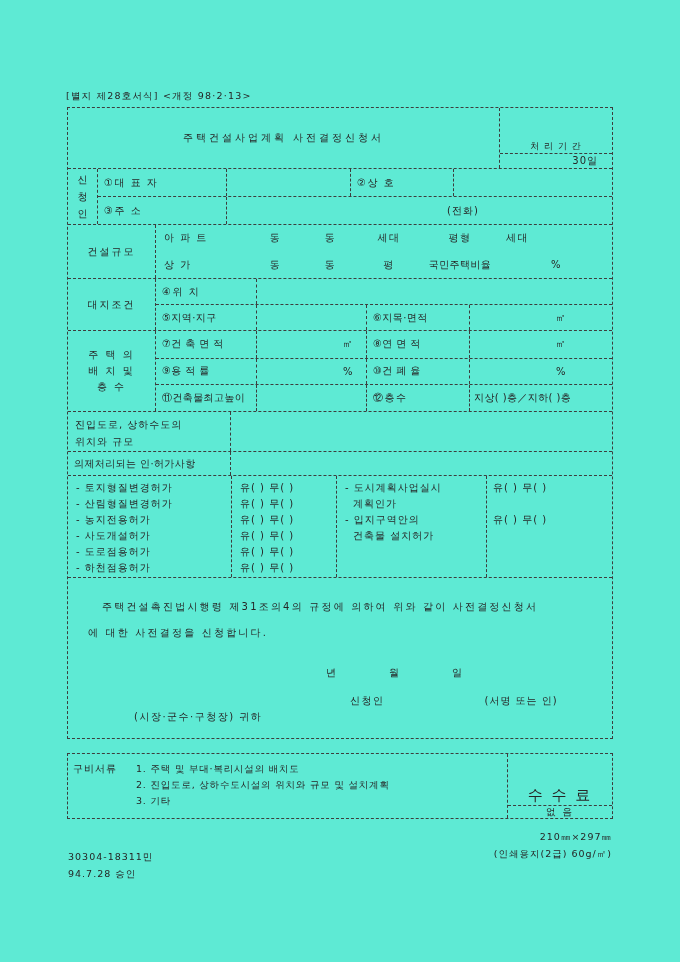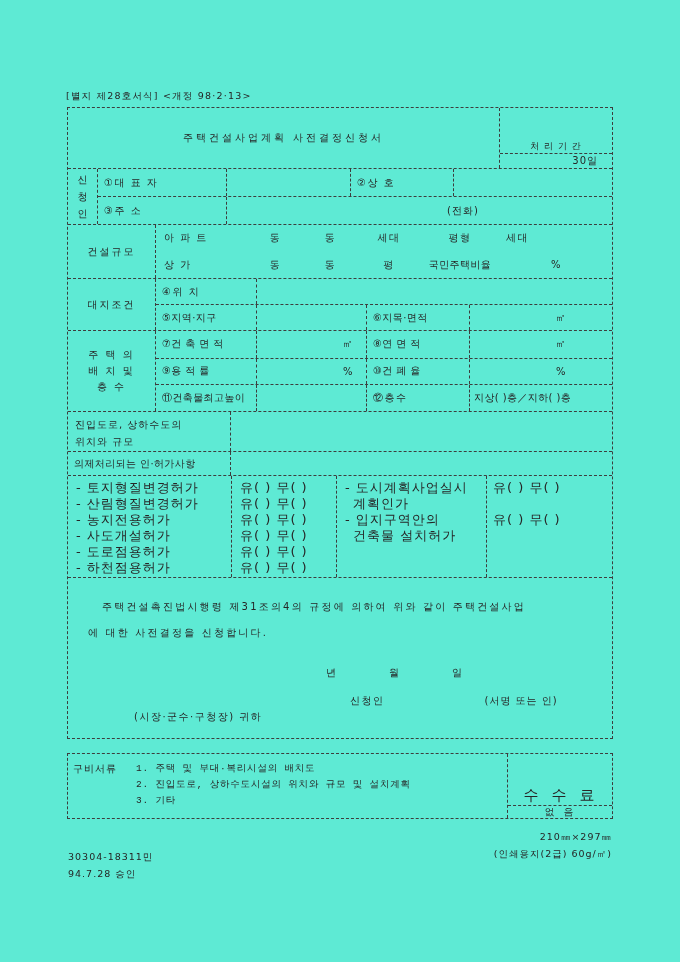--- a/index.html
+++ b/index.html
@@ -3,21 +3,21 @@
 <meta charset="utf-8">
 <style>
   * { margin:0; padding:0; box-sizing:border-box; }
   html,body { background:#d8d8d4; }
   .page {
     width:680px; height:962px; background:#5eead4; position:relative;
     font-family:"DejaVu Sans","Liberation Sans",sans-serif; color:#262626; overflow:hidden;
   }
   .form-ref { position:absolute; left:66px; top:90px; font-size:9.5px; letter-spacing:1.2px; }
   .form-box { position:absolute; left:67px; top:107px; width:546px; border:1.5px dashed #3d3d3d; background:transparent; }
-  .docs-box { position:absolute; left:67px; top:753px; width:546px; height:66px; border:1.5px dashed #3d3d3d; display:flex;font-family:Liberation Mono, monospace; }
+  .docs-box { position:absolute; left:67px; top:753px; width:546px; height:66px; border:1.5px dashed #3d3d3d; display:flex; }
   .row { display:flex; }
   .col { display:flex; flex-direction:column; }
   .flex1 { flex:1; min-width:0; }
   .dashT { border-top:1.5px dashed #3d3d3d; }
   .dashL { border-left:1.5px dashed #3d3d3d; }
   .dashB { border-bottom:1.5px dashed #3d3d3d;margin-top:32px; }
   .dashR { border-right:1.5px dashed #3d3d3d; }
   .cell { display:flex; align-items:center; font-size:10px; letter-spacing:1.5px; white-space:nowrap; }
   .pre { white-space:pre-line; }
   .ls0 { letter-spacing:0.4px; }
@@ -30,21 +30,21 @@
   .w113{width:113px}.w124{width:124px}.w128{width:128px}.w150{width:150px}.w163{width:163px}
   .h26{height:26px}.h27{height:27px}.h28{height:28px}
   .form-title { font-size:10px; letter-spacing:3px; font-weight:normal; }
   .proc-label { height:26px; display:flex; align-items:center; justify-content:center; font-size:9px; letter-spacing:1px; }
   .proc-value { flex:1; display:flex; align-items:center; justify-content:flex-end; font-size:10px; letter-spacing:1px; }
   .vlabel { width:30px; display:flex; align-items:center; justify-content:center; text-align:center;
             font-size:10px; line-height:17px; }
   .seclabel { width:88px; display:flex; align-items:center; justify-content:center; text-align:center;
               font-size:10px; letter-spacing:2px; line-height:16px; }
   .acc-label { width:163px; padding:4px 0 0 7px; font-size:10px; letter-spacing:1px; line-height:17px; }
-  .pcol { font-size:13px; letter-spacing:1px; padding-top:4px; }
+  .pcol { font-size:10px; letter-spacing:1px; padding-top:4px; }
   .pline { line-height:16px; white-space:nowrap; }
   .stmt { padding:16px 20px 14px 20px; font-size:10px; }
   .s-line { line-height:26px; letter-spacing:2.2px; white-space:nowrap; }
   .s-line.first { text-indent:14px; }
   .date-line { margin-top:20px; padding-left:238px; display:flex; font-size:10px; letter-spacing:1px; }
   .date-line span { margin-right:52px; }
   .sign-line { margin-top:14px; padding-left:262px; display:flex; font-size:10px; letter-spacing:1.5px; }
   .sign-line .seal { margin-left:100px; letter-spacing:1px; }
   .addr-line { margin-top:2px; padding-left:46px; font-size:10px; letter-spacing:1.5px; }
   .docs-label { width:66px; padding:8px 0 0 5px; font-size:10px; letter-spacing:1px; }
@@ -193,21 +193,21 @@
         <div class="pline">- 입지구역안의</div>
         <div class="pline pl8">건축물 설치허가</div>
       </div>
       <div class="pcol flex1 dashL pl6">
         <div style="height:32px" class="pline">유(  )  무(  )</div>
         <div style="height:32px" class="pline">유(  )  무(  )</div>
       </div>
     </div>
 
     <div class="dashT stmt">
-      <p class="s-line first">주택건설촉진법시행령 제31조의4의 규정에 의하여 위와 같이 주택건설사업</p>
+      <p class="s-line first">주택건설촉진법시행령 제31조의4의 규정에 의하여 위와 같이 사전결정신청서</p>
       <p class="s-line">에 대한 사전결정을 신청합니다.</p>
       <div class="date-line">
         <span>년</span>
         <span>월</span>
         <span>일</span>
       </div>
       <div class="sign-line">
         <span>신청인</span>
         <span class="seal">(서명 또는 인)</span>
       </div>

